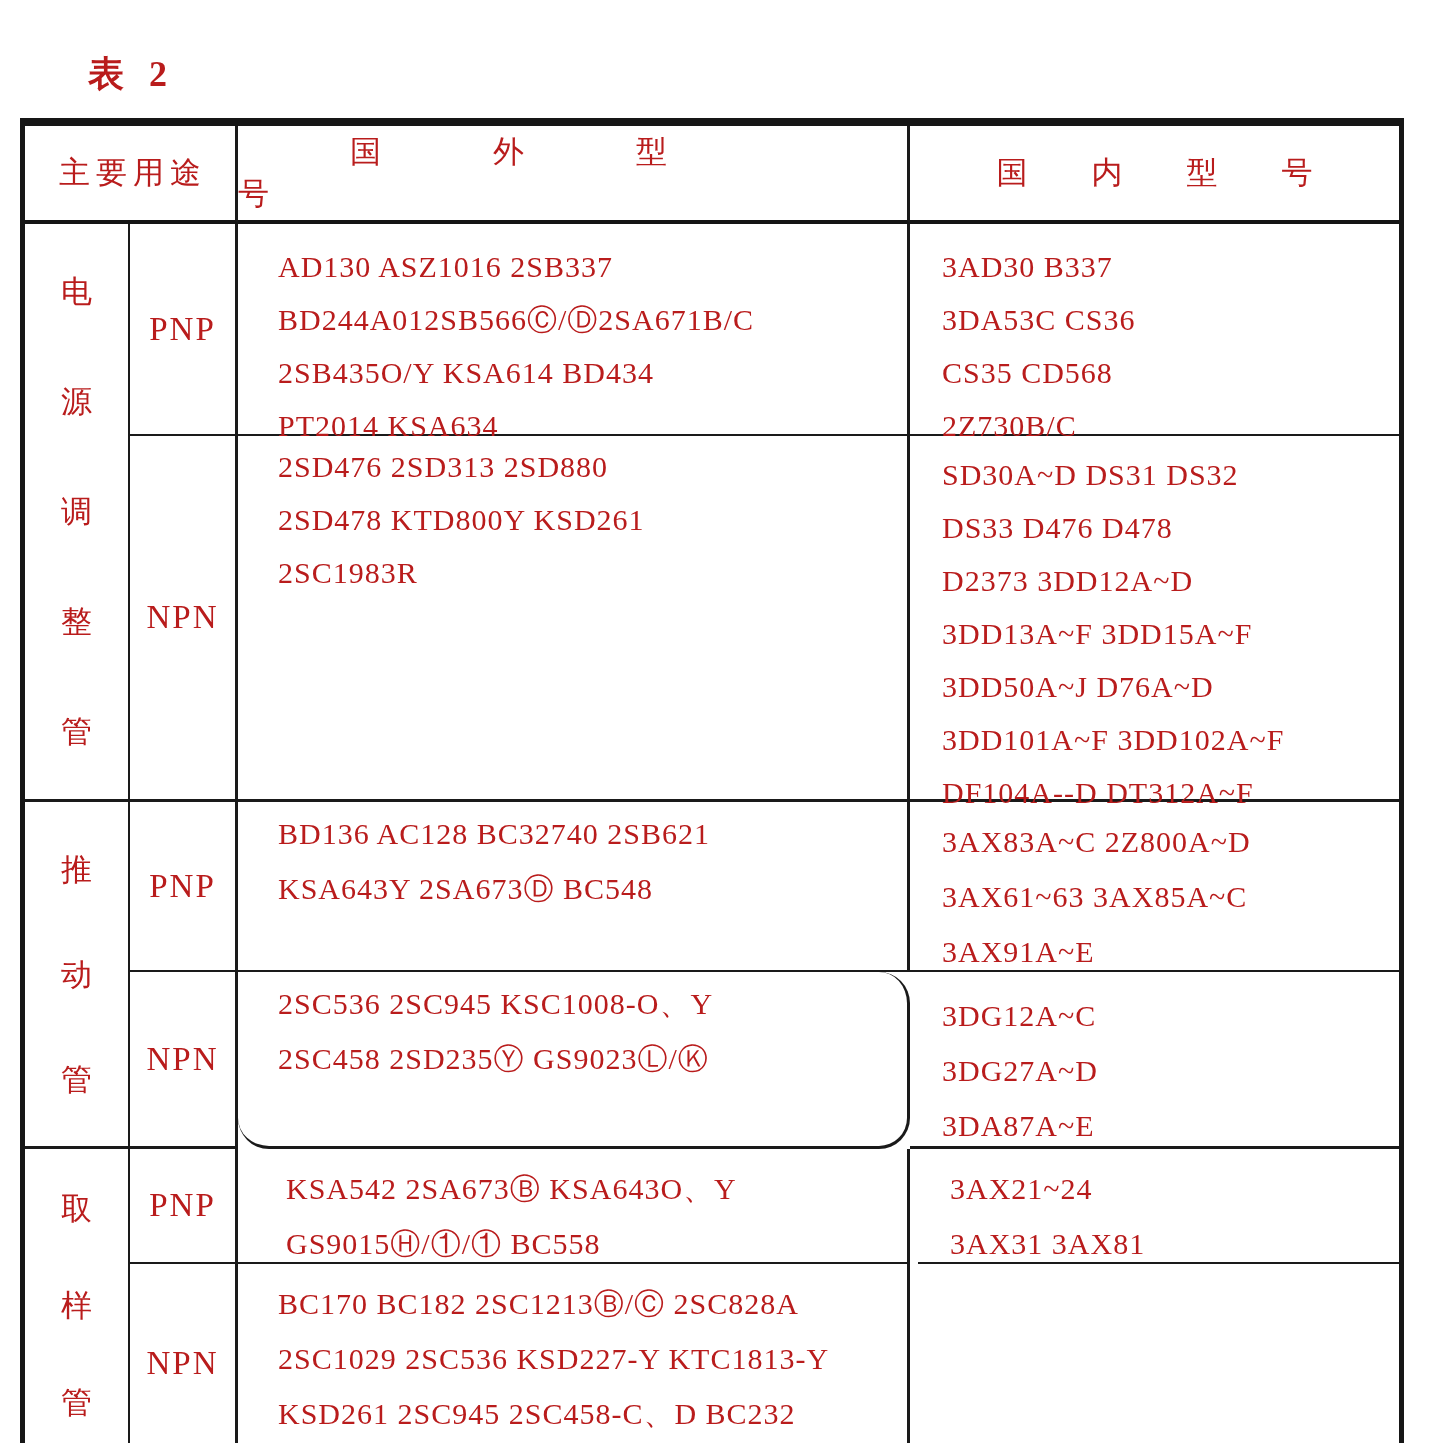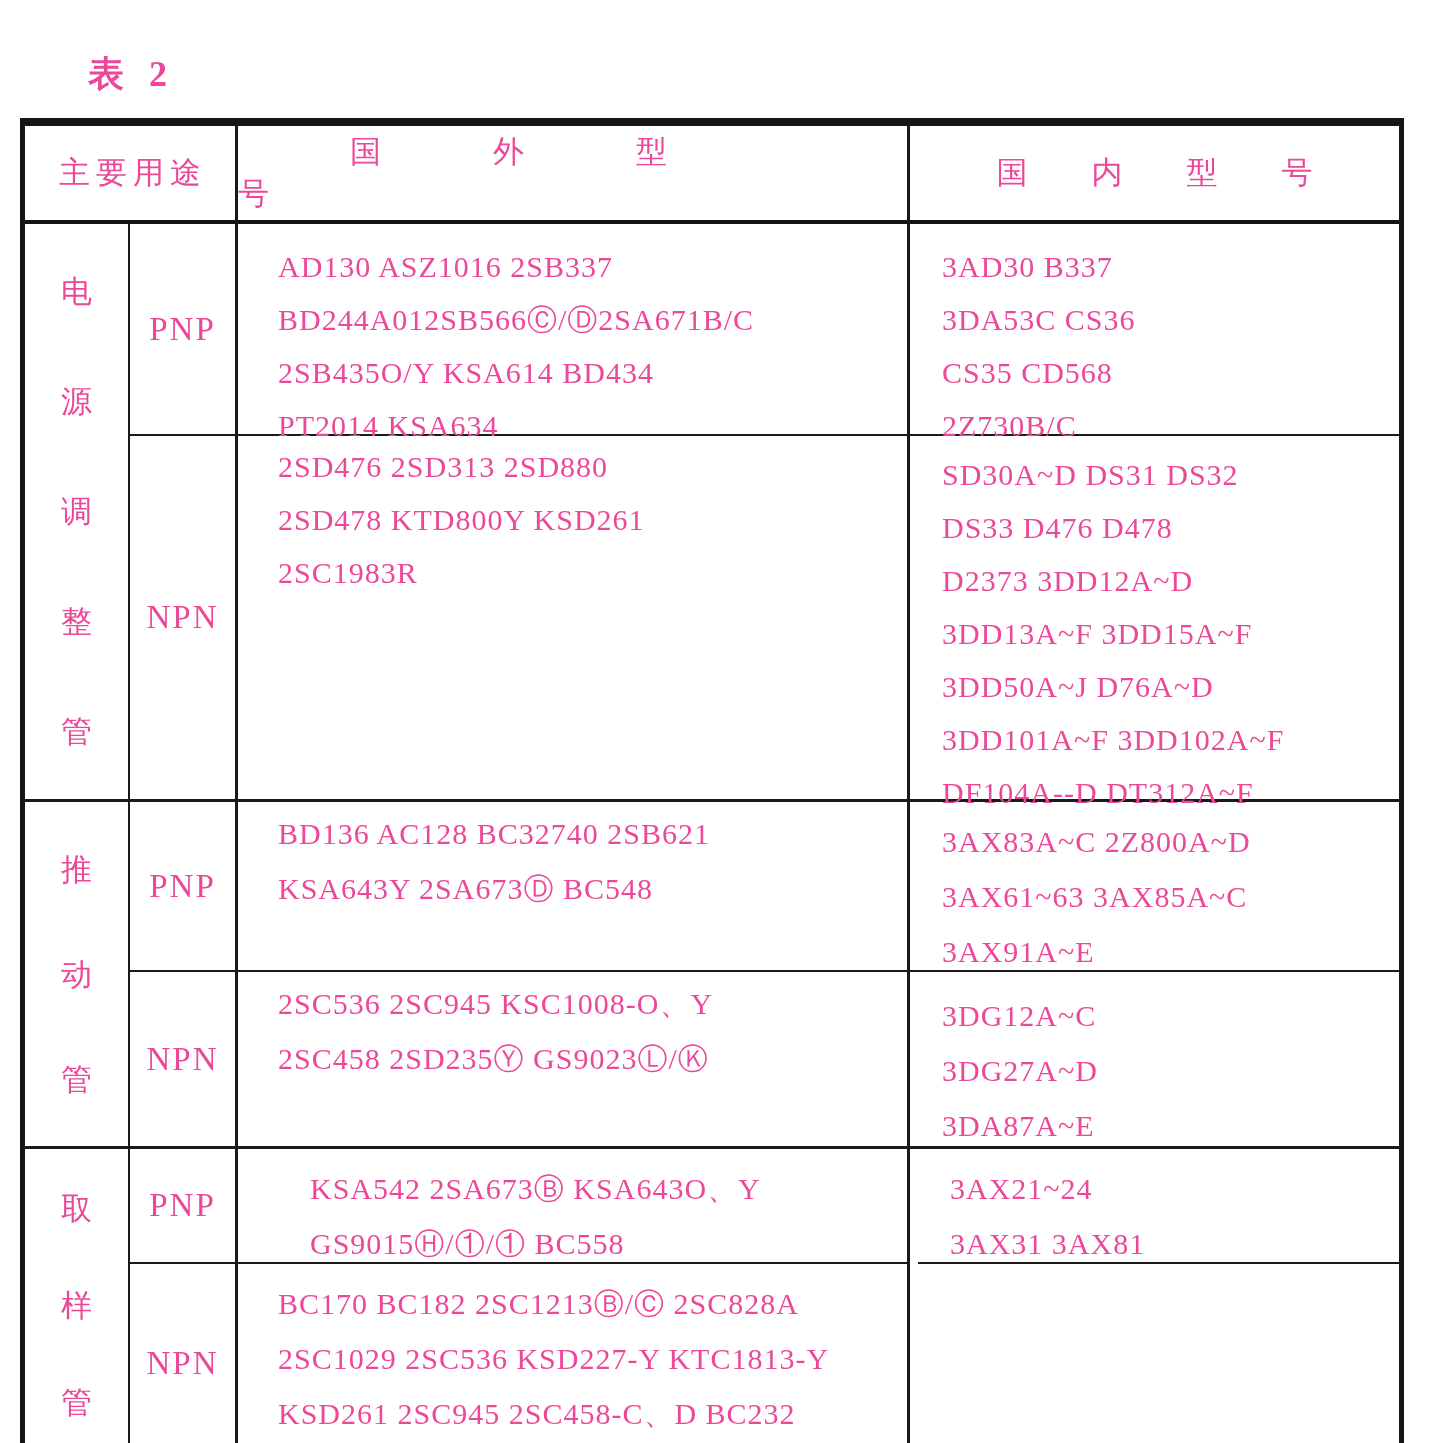--- a/index.html
+++ b/index.html
@@ -1,21 +1,21 @@
 <!DOCTYPE html>
 <html><head>
 <meta charset="utf-8">
 <style>
   html,body{margin:0;padding:0;background:#e8e8e4;}
   .page{
     position:relative;
     width:1444px;height:1443px;
     background:#fff;
     font-family:"Liberation Serif","DejaVu Serif",serif;
-    color:#ec4899;
+    color:#b91c1c;
     overflow:hidden;
   }
   .doc-title{
     position:absolute;left:88px;top:50px;
     font-size:36px;font-weight:bold;letter-spacing:8px;
   }
   .tbl{
     position:absolute;left:20px;top:118px;
     width:1384px;height:1350px;
     border:5px solid #161616;border-top-width:8px;border-bottom-width:6px;
@@ -52,21 +52,21 @@
   }
   .models{
     font-size:30px;
     letter-spacing:1px;
     white-space:pre-line;
     padding:16px 6px 0 40px;
   }
   .lh53{line-height:53px;}
   .lh55{line-height:55px;}
   .dom{padding-left:32px;}
-  .pad-extra{padding-left:72px;}
+  .pad-extra{padding-left:48px;}
   .pt20{padding-top:4px;}
   .pt12{padding-top:12px;}
 </style>
 </head>
 <body>
 
 <div class="page">
 
   <div class="doc-title">表 2</div>
 
@@ -111,21 +111,21 @@
 管</div>
     </div>
     <div class="cell pol b-r3 b-b2" style="grid-column:2;grid-row:4;">PNP</div>
     <div class="cell models lh55 pt20 b-r3 b-b2" style="grid-column:3;grid-row:4;">BD136 AC128 BC32740 2SB621
 KSA643Y 2SA673Ⓓ BC548</div>
     <div class="cell models lh55 pt12 dom b-b2" style="grid-column:4;grid-row:4;">3AX83A~C   2Z800A~D
 3AX61~63   3AX85A~C
 3AX91A~E</div>
 
     <div class="cell pol b-r3 b-b3" style="grid-column:2;grid-row:5;">NPN</div>
-    <div class="cell models lh55 pt20 b-r3 b-b3" style="grid-column:3;grid-row:5;">2SC536 2SC945 KSC1008-O、Y
+    <div class="cell models lh55 pt20 b-r3 b-b3" style="grid-column:3;grid-row:5;border-radius:31px;">2SC536 2SC945 KSC1008-O、Y
 2SC458 2SD235Ⓨ GS9023Ⓛ/Ⓚ</div>
     <div class="cell models lh55 dom b-b3" style="grid-column:4;grid-row:5;">3DG12A~C
 3DG27A~D
 3DA87A~E</div>
 
     <div class="cell cat cat-3 b-r2" style="grid-column:1;grid-row:6/8;">
       <div class="stack">取
 样
 管</div>
     </div>

